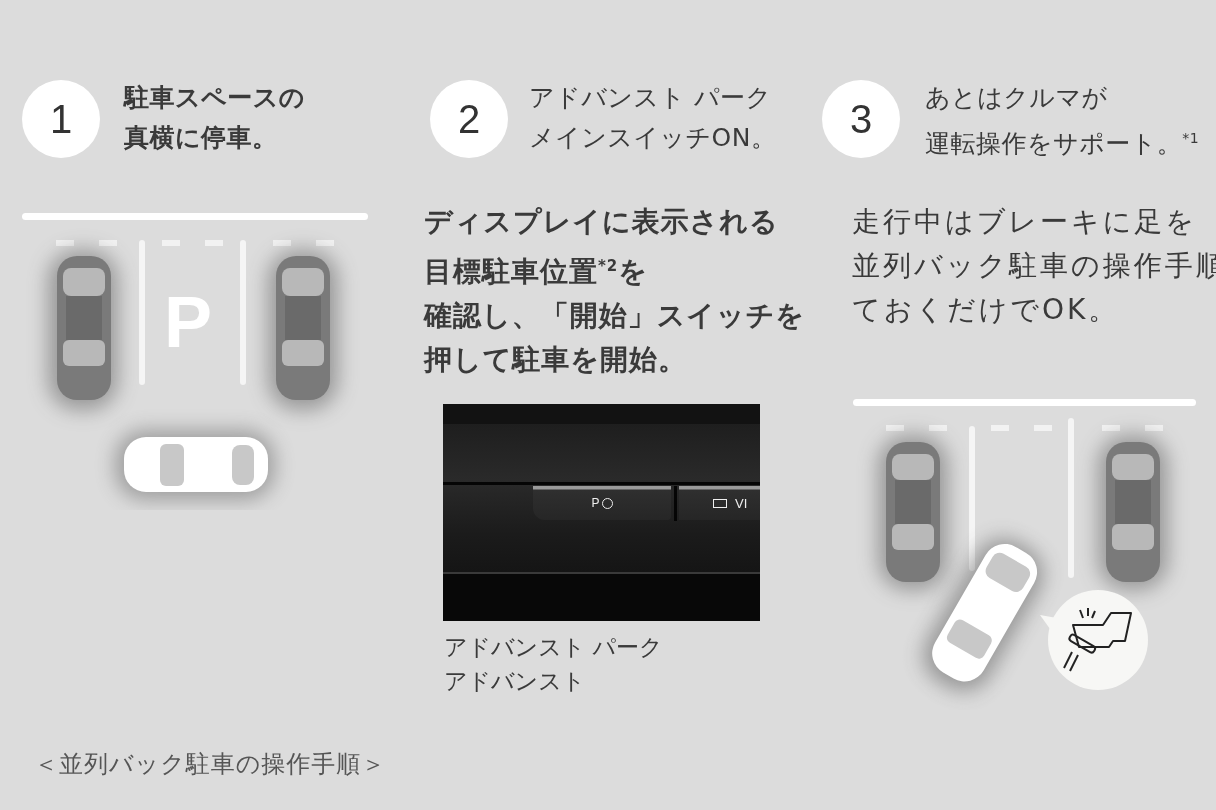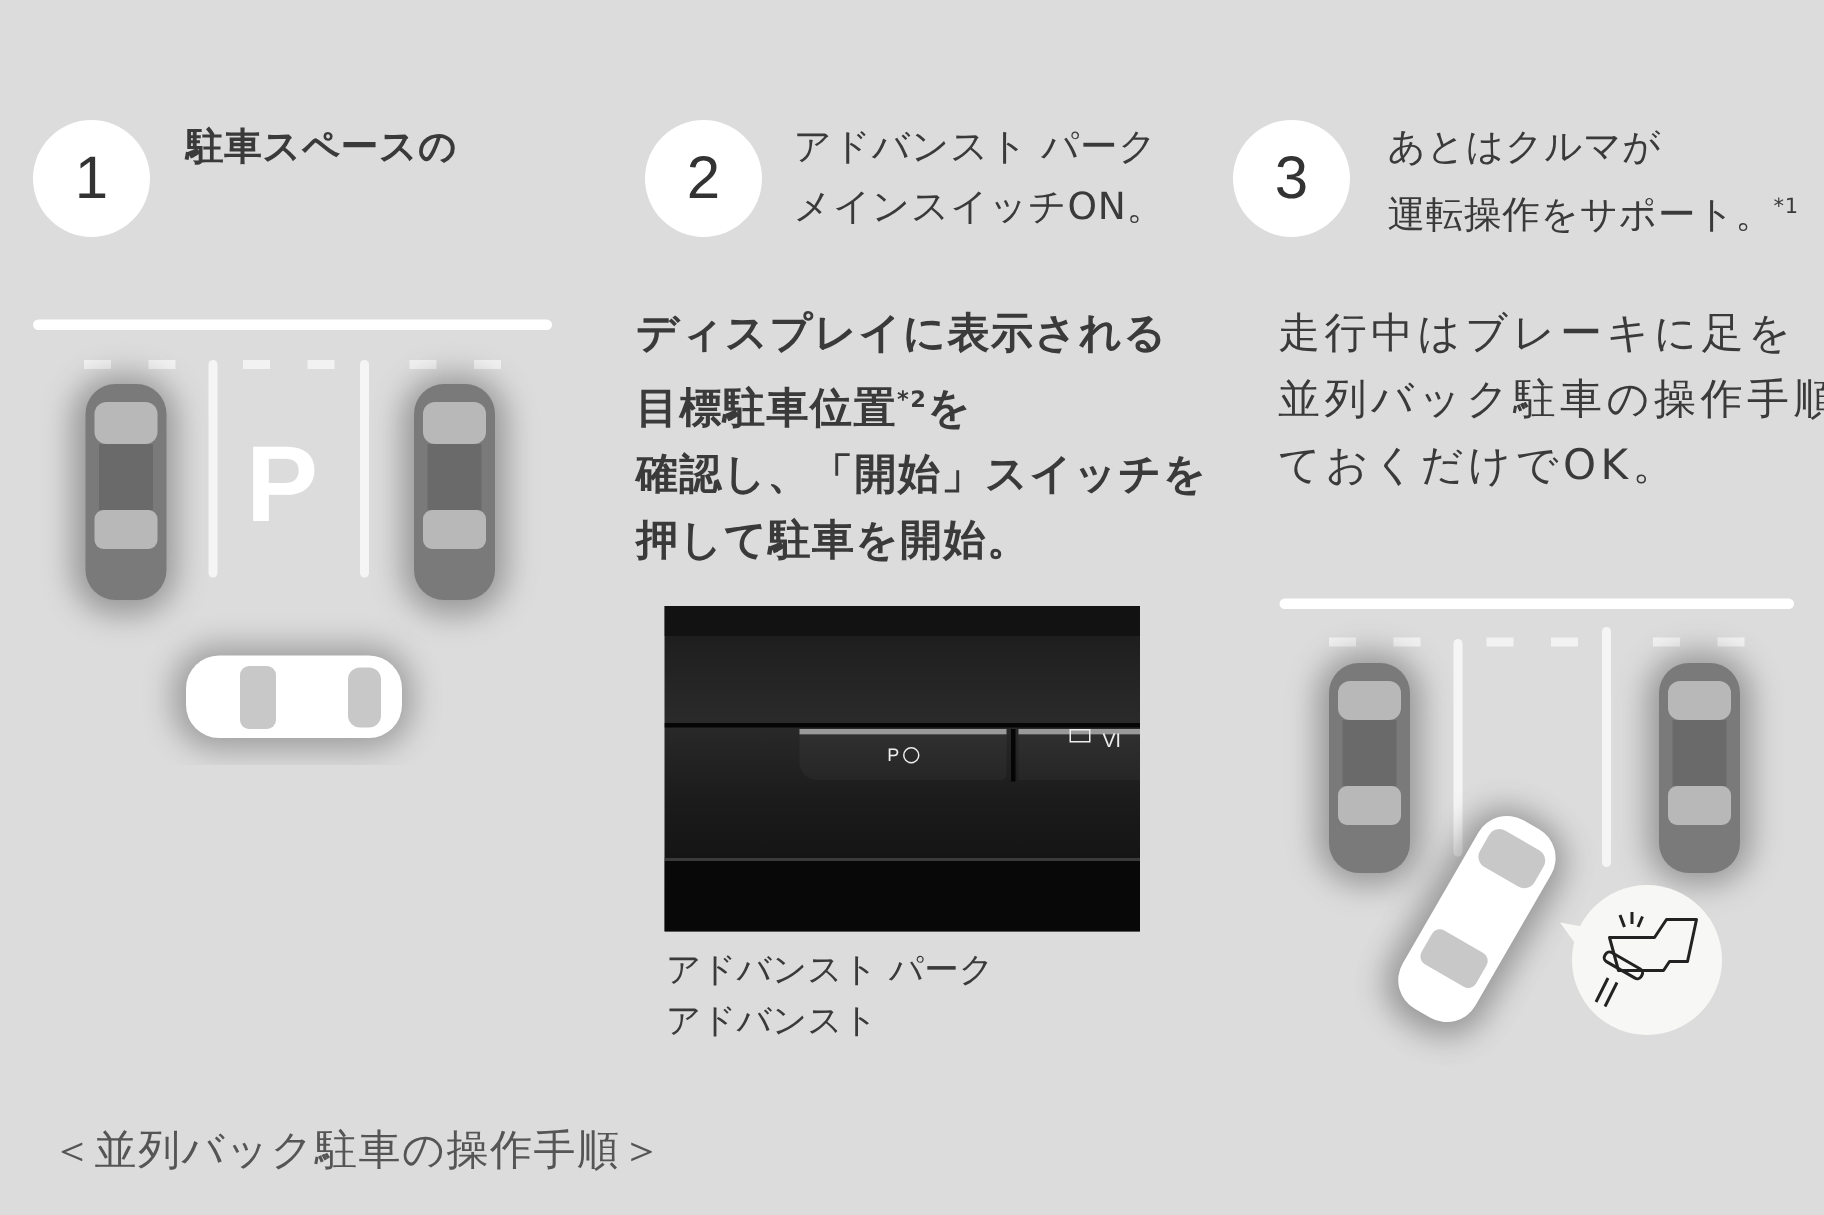--- a/index.html
+++ b/index.html
@@ -6,33 +6,34 @@
   body{width:1216px;height:810px;background:#dcdcdc;position:relative;overflow:hidden;
        font-family:"DejaVu Sans","Liberation Sans",sans-serif;color:#3a3a3a;}
   .circle{position:absolute;width:78px;height:78px;border-radius:50%;background:#fff;
           display:flex;align-items:center;justify-content:center;font-size:40px;color:#333;
           font-family:"Liberation Sans",sans-serif;}
   .title{position:absolute;font-size:25px;line-height:40px;color:#3a3a3a;white-space:nowrap;letter-spacing:0.5px;}
   .title sup{font-size:14px;}
   .desc{position:absolute;font-size:28px;line-height:44px;color:#3a3a3a;white-space:nowrap;letter-spacing:1px;}
   .desc sup{font-size:15px;}
   .caption{position:absolute;font-size:23px;line-height:34px;color:#3a3a3a;white-space:nowrap;}
-  .footer{position:absolute;left:34px;top:748px;font-size:28px;color:#555;white-space:nowrap;letter-spacing:1px;font-family:Liberation Serif, serif;}
+  .footer{position:absolute;left:34px;top:748px;font-size:24px;color:#555;white-space:nowrap;letter-spacing:1px;font-family:Liberation Serif, serif;}
   .illus{position:absolute;}
   .photo{position:absolute;left:443px;top:404px;width:317px;height:217px;
          background:linear-gradient(180deg,#1a1a1a 0%,#2a2a2a 35%,#1b1b1b 60%,#0d0d0d 100%);overflow:hidden;}
 </style>
 </head>
 <body>
 
 <div class="circle" style="left:22px;top:80px;">
   <span>1</span>
 </div>
 <div class="title" style="left:124px;top:78px;font-weight:bold;">
   <div>駐車スペースの</div>
+  <div>真横に停車。</div>
 </div>
 
 <svg class="illus" style="left:0;top:200px;" width="400" height="310" viewBox="0 0 400 310">
   <defs>
     <filter id="sh" x="-50%" y="-50%" width="200%" height="200%">
         <feGaussianBlur stdDeviation="10"></feGaussianBlur>
       </filter>
   </defs>
   <rect x="22" y="13" width="346" height="7" rx="3.5" fill="#fff"></rect>
   <g fill="#f2f2f2">
@@ -86,21 +87,21 @@
 </div>
 
 <div class="photo">
   <div style="position:absolute;left:0;top:0;width:317px;height:20px;background:#121212;"></div>
   <div style="position:absolute;left:0;top:78px;width:317px;height:3px;background:#050505;"></div>
   <div style="position:absolute;left:90px;top:82px;width:138px;height:34px;background:linear-gradient(180deg,#9a9a9a 0,#9a9a9a 3px,#2f2f2f 4px,#262626 100%);border-radius:0 0 4px 12px;display:flex;align-items:center;justify-content:center;color:#eee;font-size:12px;font-family:'Liberation Sans',sans-serif;">
     <span>P</span>
     <span style="display:inline-block;width:11px;height:11px;border:1.5px solid #eee;border-radius:50%;margin-left:2px;box-sizing:border-box;"></span>
   </div>
   <div style="position:absolute;left:231px;top:82px;width:3px;height:35px;background:#050505;"></div>
-  <div style="position:absolute;left:236px;top:82px;width:90px;height:34px;background:linear-gradient(180deg,#9a9a9a 0,#9a9a9a 3px,#2f2f2f 4px,#262626 100%);display:flex;align-items:flex-start;padding-left:34px;box-sizing:border-box;color:#eee;font-size:13px;font-family:'Liberation Sans',sans-serif;">
+  <div style="position:absolute;left:236px;top:82px;width:90px;height:34px;background:linear-gradient(180deg,#9a9a9a 0,#9a9a9a 3px,#2f2f2f 4px,#262626 100%);display:flex;align-items:center;padding-left:34px;box-sizing:border-box;color:#eee;font-size:13px;font-family:'Liberation Sans',sans-serif;">
     <span style="display:inline-block;width:14px;height:9px;border:1.5px solid #eee;margin-right:8px;box-sizing:border-box;"></span>
     <span>VI</span>
   </div>
   <div style="position:absolute;left:0;top:168px;width:317px;height:2px;background:#3a3a3a;"></div>
   <div style="position:absolute;left:0;top:170px;width:317px;height:47px;background:#080808;"></div>
 </div>
 <div class="caption" style="left:444px;top:630px;">
   <div>アドバンスト パーク</div>
   <div>アドバンスト</div>
 </div>

